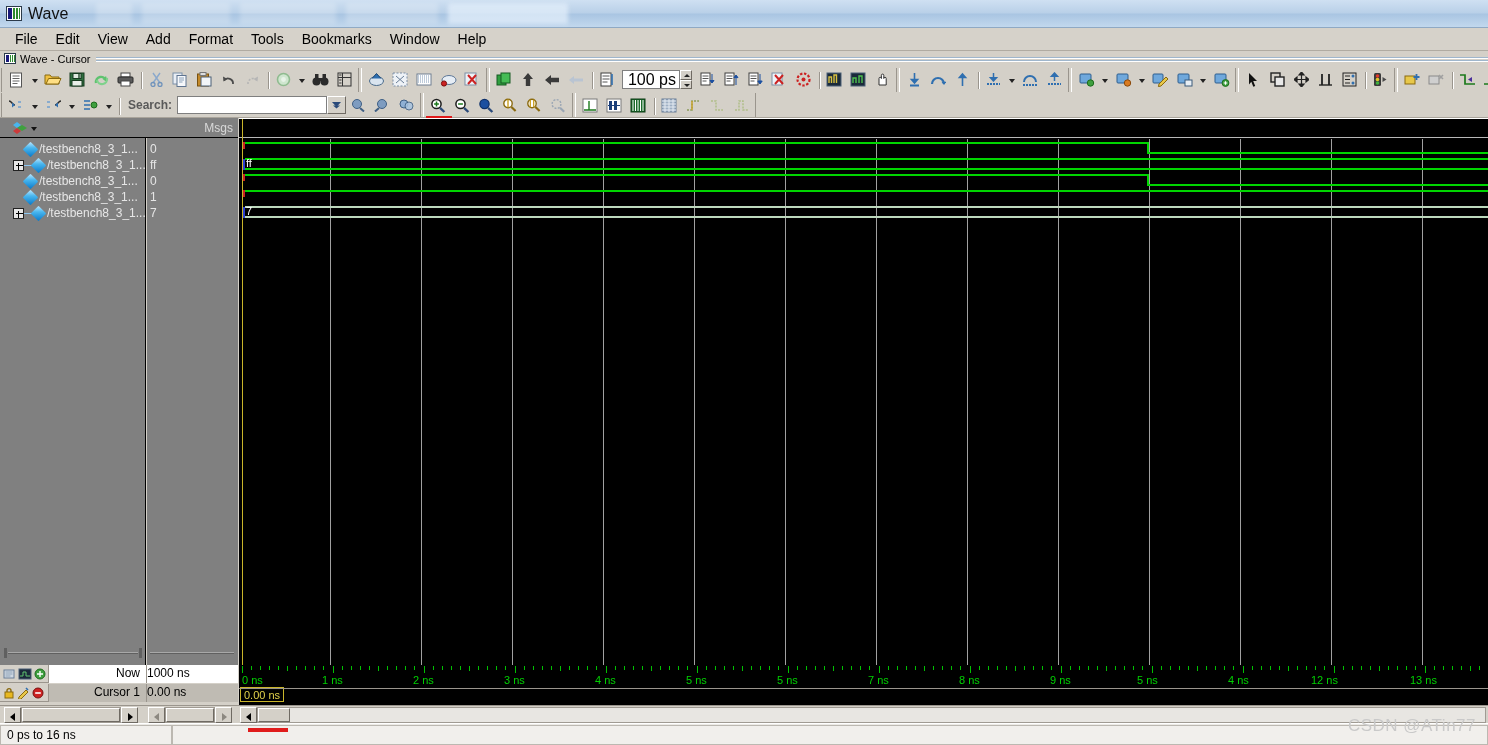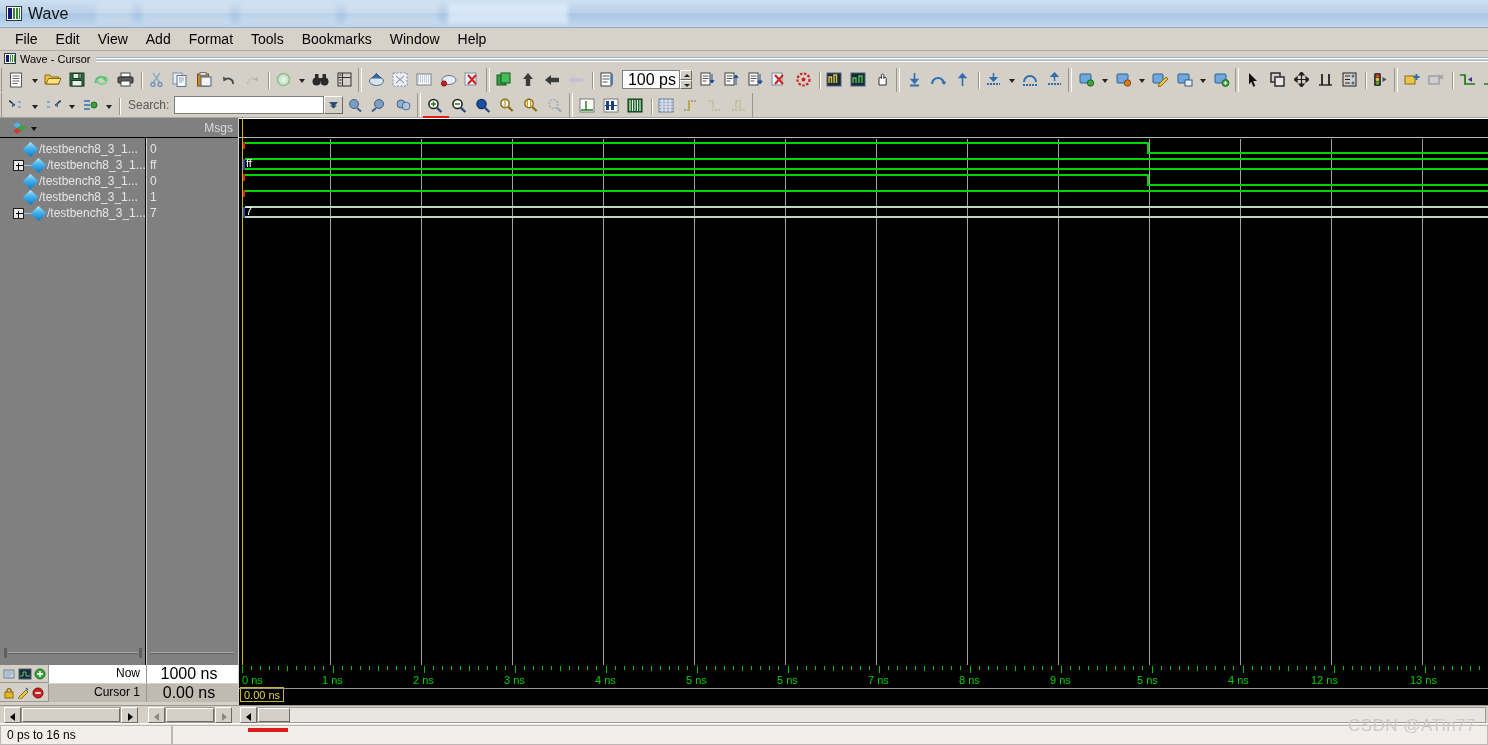--- a/index.html
+++ b/index.html
@@ -88,21 +88,21 @@
     font-size:16px; text-align:right; padding-right:3px; line-height:17px; color:#000; margin-left:3px;
   }
   .spin{ width:12px;height:19px;display:flex;flex-direction:column;margin-right:3px; }
   .spin div{ flex:1;background:#d4d0c8;border:1px solid #fff;border-right-color:#6f6a63;border-bottom-color:#6f6a63;
              position:relative;}
   .spin div:after{content:"";position:absolute;left:3px;top:3px;
     border-left:3px solid transparent;border-right:3px solid transparent;}
   .spin div:first-child:after{ border-bottom:3px solid #222; }
   .spin div:last-child:after{ border-top:3px solid #222; }
 
-  .searchlabel{ font-size:12px; color:#5a5a5a; margin:0 5px 0 6px; }
+  .searchlabel{ font-size:12px; color:#5a5a5a; margin:0 5px 0 6px;font-weight:bold; }
   .searchbox{ width:150px;height:18px;background:#fff;border:1px solid #7f7f7f; position:relative;}
   .searchdd{ width:19px;height:18px;background:#d4d0c8;border:1px solid #fff;
              border-right-color:#6f6a63;border-bottom-color:#6f6a63;
              display:flex;align-items:center;justify-content:center; }
 
   
   #wavewrap{ position:absolute; left:0; top:118px; width:1488px; height:547px; }
   #namecol{ position:absolute;left:0;top:0;width:146px;height:547px;background:#808080;
             border-right:1px solid #000; }
   #valcol{ position:absolute;left:147px;top:0;width:91px;height:547px;background:#808080; }
@@ -149,21 +149,21 @@
   .wred{ position:absolute; width:2px; height:7px; background:#cc2222; }
 
   
   #footer{ position:absolute; left:0; top:665px; width:1488px; height:47px; }
   #fleft{ position:absolute; left:0; top:0; width:238px; height:47px; background:#d4d0c8; }
   .frow{ position:absolute; left:0; width:238px; height:18px; display:flex; align-items:center;
          border-bottom:1px solid #9a958d; }
   .frow .ficons{ width:48px; display:flex; align-items:center; padding-left:3px; gap:2px; }
   .frow .flabel{ flex:1; text-align:right; font-size:12px; color:#000; padding-right:6px;
                  background:#bfbbb3; height:18px; line-height:17px; border-left:1px solid #9a958d;}
-  .frow .fval{ width:92px; text-align:center; font-size:16px; color:#000; padding-right:7px;
+  .frow .fval{ width:92px; text-align:left; font-size:12px; color:#000; padding-right:7px;
                background:#bfbbb3; height:18px; line-height:17px; border-left:1px solid #9a958d;}
   .frow.white .flabel,.frow.white .fval{ background:#fff; }
 
   #ruler{ position:absolute; left:239px; top:0; width:1249px; height:47px; background:#000; }
   .tick{ position:absolute; top:1px; width:1px; background:#00c000; }
   .tlabel{ position:absolute; top:9px; font-size:11px; color:#00d000; }
   #cursorbox{ position:absolute; left:1px; top:22px; height:15px; background:#000;
               border:1px solid #c9b52a; color:#e2d24a; font-size:11px; padding:0 3px; line-height:14px; }
   #rulersep{ position:absolute; left:239px; top:23px; width:1249px; height:1px; background:#9a958d;}
 

